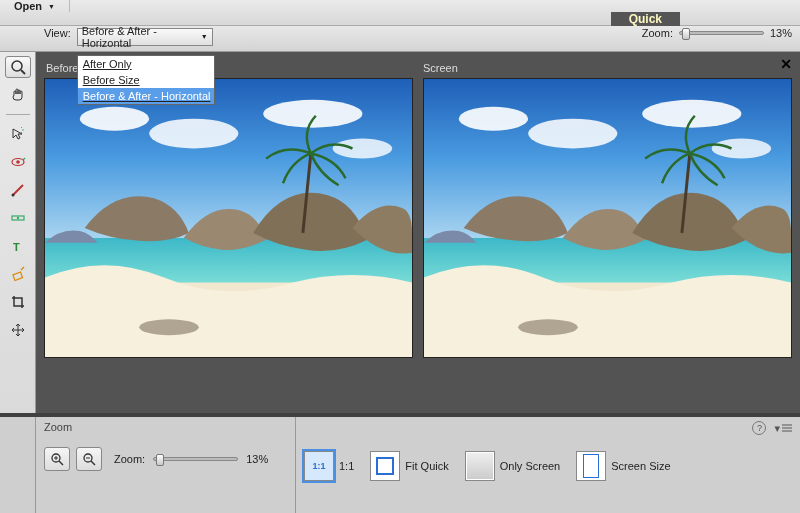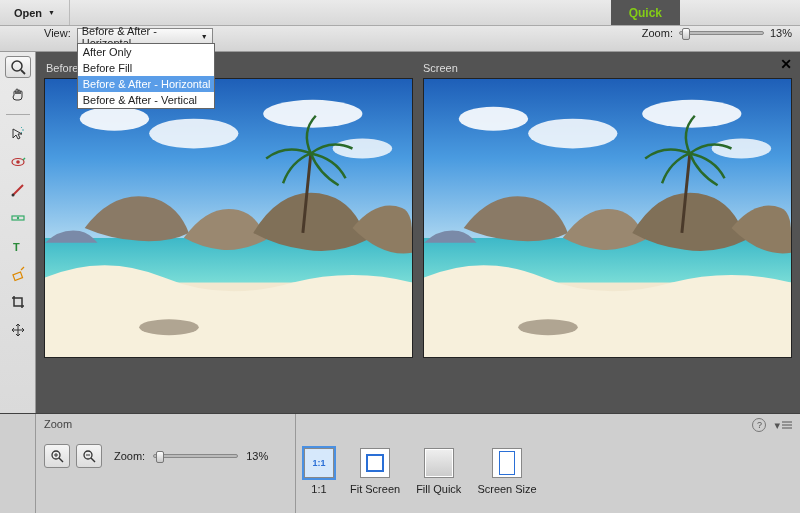--- a/index.html
+++ b/index.html
@@ -1,57 +1,57 @@
 <!DOCTYPE html>
 <html><head>
 <meta charset="utf-8">
 <style>
   * { box-sizing: border-box; margin: 0; padding: 0; font-family: Tahoma, Arial, sans-serif; font-size: 11px; }
   body { width: 800px; height: 513px; background: #d6d6d6; overflow: hidden; color: #222; }
-  .topbar { height: 26px; background: linear-gradient(#eaeaea,#d8d8d8); border-bottom: 1px solid #aaa; display:flex; align-items:stretch; }
+  .topbar { height: 26px; background: linear-gradient(#eaeaea,#d8d8d8); border-bottom: 1px solid #aaa; display:flex; align-items:stretch;flex-direction:column; }
   .open-btn { width: 70px; display:flex; align-items:center; justify-content:center; gap:6px; font-weight:bold; border-right:1px solid #bbb; }
   .open-btn .tri { font-size:7px; }
   .mode-tabs { margin-left:auto; display:flex; align-items:stretch; }
   .mode-tab { padding:0 18px; display:flex; align-items:center; font-weight:bold; font-size:12px; color:#222; }
-  .mode-tab.active { background:#555; color:#84cc16; }
+  .mode-tab.active { background:#555; color:#fef9c3; }
   .mode-tab.spacer { width:120px; }
   .optbar { height: 26px; background: linear-gradient(#e8e8e8,#d4d4d4); border-bottom:1px solid #999; display:flex; align-items:center; padding:0 8px 12px 44px; position:relative; }
   .view-label { margin-right:6px; }
   .view-dd { width:136px; height:18px; border:1px solid #888; background:linear-gradient(#fafafa,#e0e0e0); display:flex; align-items:center; padding:0 4px; position:relative;margin-top:8px; }
   .view-dd .tri { margin-left:auto; font-size:7px; }
-  .dd-list { position:absolute; top:14px; left:-1px; width:138px; background:#fff; border:1px solid #666; z-index:10; }
+  .dd-list { position:absolute; top:26px; left:-1px; width:138px; background:#fff; border:1px solid #666; z-index:10;text-decoration:underline; }
   .dd-item { padding:2px 5px; white-space:nowrap; }
   .dd-item.sel { background:#5a9de8; color:#fff; }
   .zoom-group { margin-left:auto; display:flex; align-items:center; gap:6px; }
   .slider { width:85px; height:4px; background:#bbb; border:1px solid #888; border-radius:3px; position:relative; }
   .slider .thumb { position:absolute; top:-4px; left:2px; width:8px; height:12px; background:linear-gradient(#fefefe,#c8c8c8); border:1px solid #777; border-radius:2px; }
   .main { display:flex; height: calc(513px - 26px - 26px - 100px); }
   .toolbox { width:36px; background:linear-gradient(#eaeaea,#dadada); border-right:1px solid #999; display:flex; flex-direction:column; align-items:center; padding-top:4px; gap:6px; }
   .tool { width:26px; height:22px; display:flex; align-items:center; justify-content:center; border:1px solid transparent; border-radius:3px; }
   .tool.sel { background:linear-gradient(#fafafa,#dedede); border:1px solid #888; }
   .tool-sep { width:24px; height:1px; background:#aaa; margin:2px 0; }
   .canvas-wrap { flex:1; background:#535353; position:relative; padding:8px; }
   .close-x { position:absolute; right:8px; top:4px; font-weight:bold; font-size:14px; color:#000; }
   .labels { display:flex; gap:10px; color:#ddd; padding:2px 2px 4px 2px; font-size:11px; }
   .labels div { width:50%; }
   .panes { display:flex; gap:10px; }
   .pane { flex:1; height:280px; border:1px solid #222; background:#fff; overflow:hidden; }
   .beach { width:100%; height:100%; }
-  .bottom { height:100px; border-top:1px solid #404040; background:#cfcfcf; display:flex; }
+  .bottom { height:100px; border-top:4px solid #404040; background:#cfcfcf; display:flex; }
   .bottom-left { width:36px; border-right:1px solid #999; }
   .zoom-panel { width:260px; border-right:1px solid #999; padding:4px 8px; position:relative; }
   .zp-row1 { display:flex; align-items:center; justify-content:space-between; color:#444; font-size:11px; }
   .menuico { display:flex; gap:2px; align-items:center; }
   .zp-body { display:flex; align-items:center; gap:12px; margin-top:14px; }
   .zp-btns { display:flex; gap:6px; }
   .zbtn { width:26px; height:24px; border:1px solid #888; background:linear-gradient(#f5f5f5,#ddd); display:flex; align-items:center; justify-content:center; border-radius:3px; }
   .zp-slider { display:flex; align-items:center; gap:8px; }
   .fit-panel { flex:1; padding:4px 8px; }
   .fit-row { display:flex; gap:16px; margin-top:16px; }
-  .fit-item { display:flex; flex-direction:column; align-items:center; gap:5px; }
+  .fit-item { display:flex; flex-direction:row; align-items:center; gap:5px; }
   .fit-box { width:30px; height:30px; border:1px solid #888; background:#fff; display:flex; align-items:center; justify-content:center; font-size:9px; color:#2a6fd6; font-weight:bold; }
   .fit-box.sel { outline:2px solid #4a90e2; background:#d6e8fb; }
   .fit-box .inner-sq { width:18px; height:18px; border:2px solid #2a6fd6; }
   .fit-box .fill-sq { width:26px; height:26px; background:linear-gradient(#eee,#ccc); }
   .fit-box .page { width:16px; height:24px; border:1px solid #2a6fd6; background:#fff; }
   .fp-top { display:flex; justify-content:flex-end; gap:8px; color:#555; align-items:center; }
   .helpcircle { width:14px; height:14px; border:1px solid #777; border-radius:50%; display:flex; align-items:center; justify-content:center; font-size:9px; }
   svg { display:block; }
 </style>
 </head>
@@ -68,23 +68,22 @@
   </div>
 </div>
 
 <div class="optbar">
   <span class="view-label">View:</span>
   <div class="view-dd">
     <span>Before &amp; After - Horizontal</span>
     <span class="tri">▼</span>
     <div class="dd-list">
       <div class="dd-item">After Only</div>
-      <div class="dd-item">Before Fill</div>
+      <div class="dd-item">Before Size</div>
       <div class="dd-item sel">Before &amp; After - Horizontal</div>
-      <div class="dd-item">Before &amp; After - Vertical</div>
     </div>
   </div>
   <div class="zoom-group">
     <span>Zoom:</span>
     <div class="slider">
         <div class="thumb"></div>
       </div>
     <span>13%</span>
   </div>
 </div>
@@ -259,27 +258,27 @@
     </div>
     <div class="fit-row">
       <div class="fit-item">
         <div class="fit-box sel">1:1</div>
         <span>1:1</span>
       </div>
       <div class="fit-item">
         <div class="fit-box">
             <div class="inner-sq"></div>
           </div>
-        <span>Fit Screen</span>
+        <span>Fit Quick</span>
       </div>
       <div class="fit-item">
         <div class="fit-box">
             <div class="fill-sq"></div>
           </div>
-        <span>Fill Quick</span>
+        <span>Only Screen</span>
       </div>
       <div class="fit-item">
         <div class="fit-box">
             <div class="page"></div>
           </div>
         <span>Screen Size</span>
       </div>
     </div>
   </div>
 </div>

